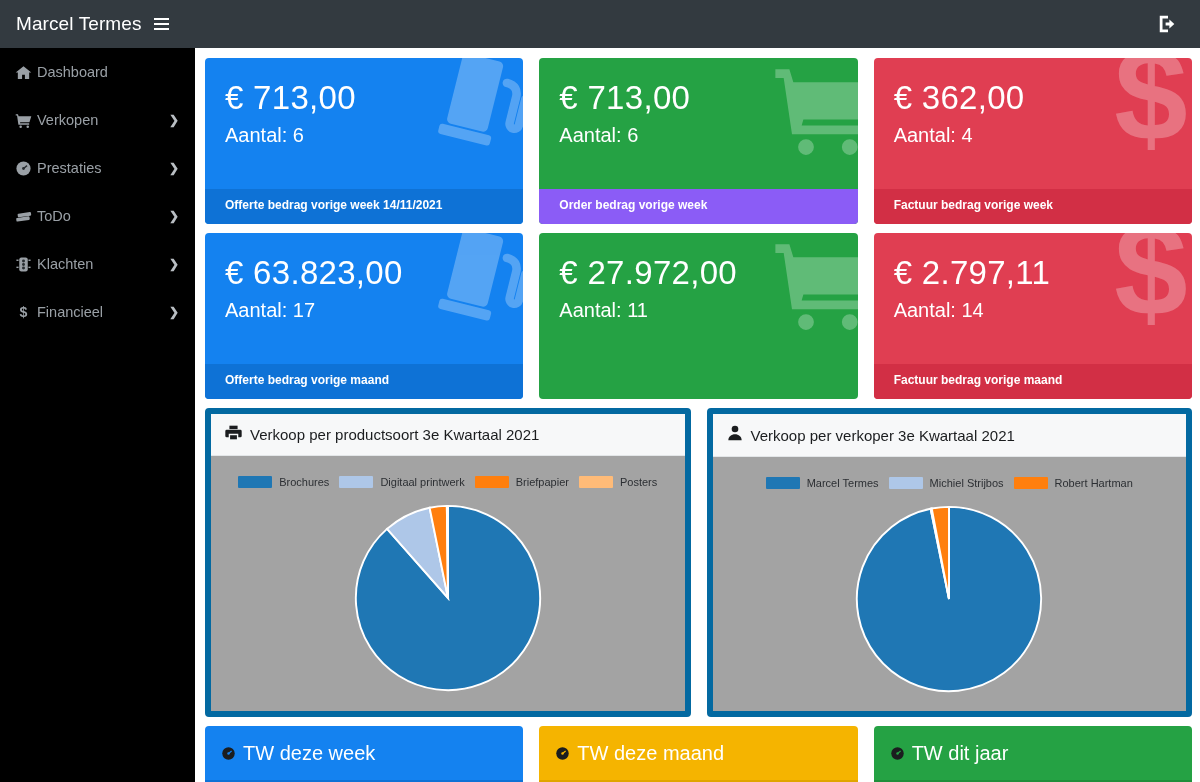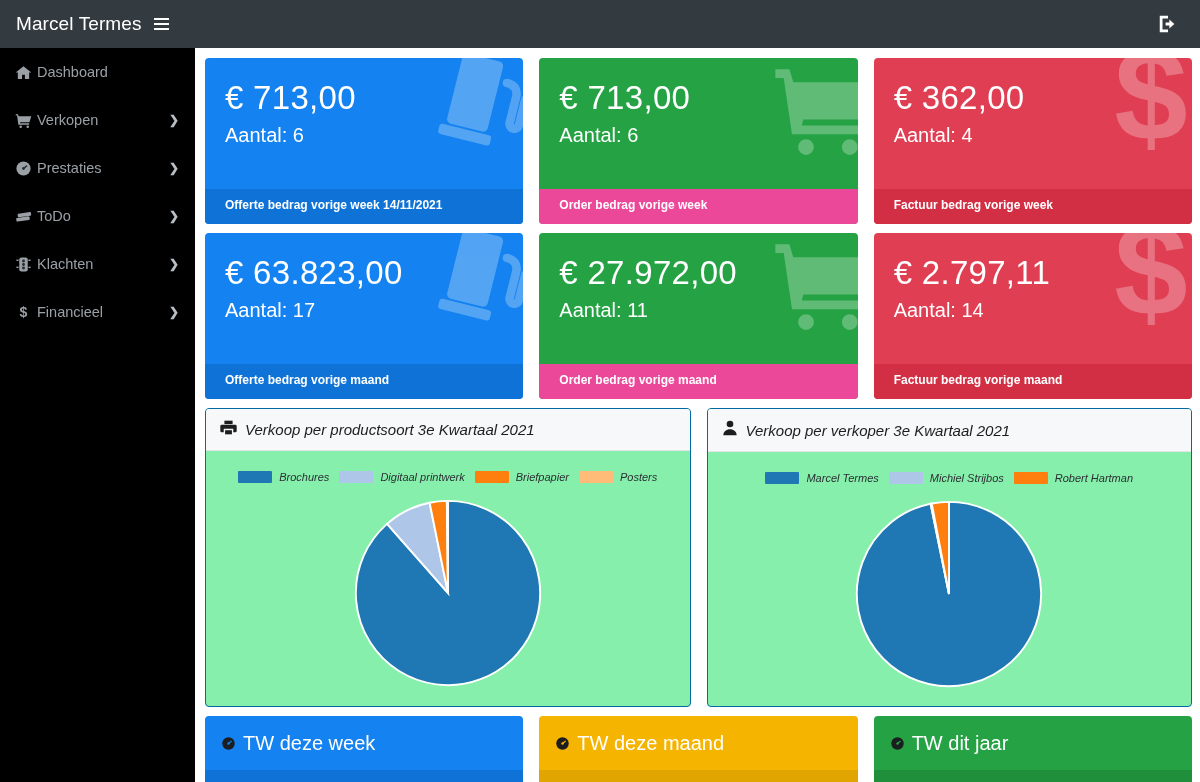--- a/index.html
+++ b/index.html
@@ -72,29 +72,28 @@
     padding: 9px 20px 12px 20px; font-size: 12px; font-weight: 600;
     position: relative; z-index: 2;
   }
   .stat-bg-icon {
     position: absolute; right: -10px; top: -6px; z-index: 1;
     opacity: .27; pointer-events: none;
   }
   .card-blue   { background: #1482f0; }
   .card-blue  .stat-footer { background: #0e72d6; }
   .card-green  { background: #25a244; }
-  .card-green .stat-footer { background: #ec4899; }
+  .card-green .stat-footer { background: #8b5cf6; }
   .card-red    { background: #e03e52; }
   .card-red   .stat-footer { background: #d22f45; }
 
   
   .panel {
-    flex: 1; background: #86efac; border: 1px solid #0369a1; border-radius: 4px;
+    flex: 1; background: #a3a3a3; border: 6px solid #0369a1; border-radius: 4px;
     overflow: hidden;
-    font-style: italic;
   }
   .panel-head {
     background: #f7f8f9; border-bottom: 1px solid #e3e6e8;
     padding: 11px 14px; display: flex; align-items: center; gap: 8px;
   }
   .panel-head-title { font-size: 15px; color: #1b1d1f; white-space: nowrap; }
   .panel-body { padding: 12px 10px 14px 10px; height: 254px; }
 
   .legend {
     display: flex; align-items: center; justify-content: center;
@@ -287,21 +286,20 @@
       <div class="stat-card card-green">
         <div class="stat-body">
           <span class="stat-bg-icon" style="right:-18px;top:-2px;">
             <svg width="105" height="105" viewBox="0 0 24 24" fill="#ffffff">
               <path d="M1 3h3.2l.9 3H23l-2.6 8.5H7.4l-.4 1.4H20v2H4.8L2.9 5H1zM8 19a1.8 1.8 0 110 3.6A1.8 1.8 0 018 19zm10 0a1.8 1.8 0 110 3.6A1.8 1.8 0 0118 19z"></path>
             </svg>
           </span>
           <div class="stat-value">€ 27.972,00</div>
           <div class="stat-count">Aantal: 11</div>
         </div>
-        <div class="stat-footer">Order bedrag vorige maand</div>
       </div>
 
       <div class="stat-card card-red">
         <div class="stat-body">
           <span class="stat-bg-icon" style="right:-14px;top:-22px;">
             <svg width="110" height="125" viewBox="0 0 110 125">
               <text x="55" y="104" font-size="132" font-family="Liberation Sans, sans-serif" font-weight="bold" text-anchor="middle" fill="#ffffff">$</text>
             </svg>
           </span>
           <div class="stat-value">€ 2.797,11</div>

